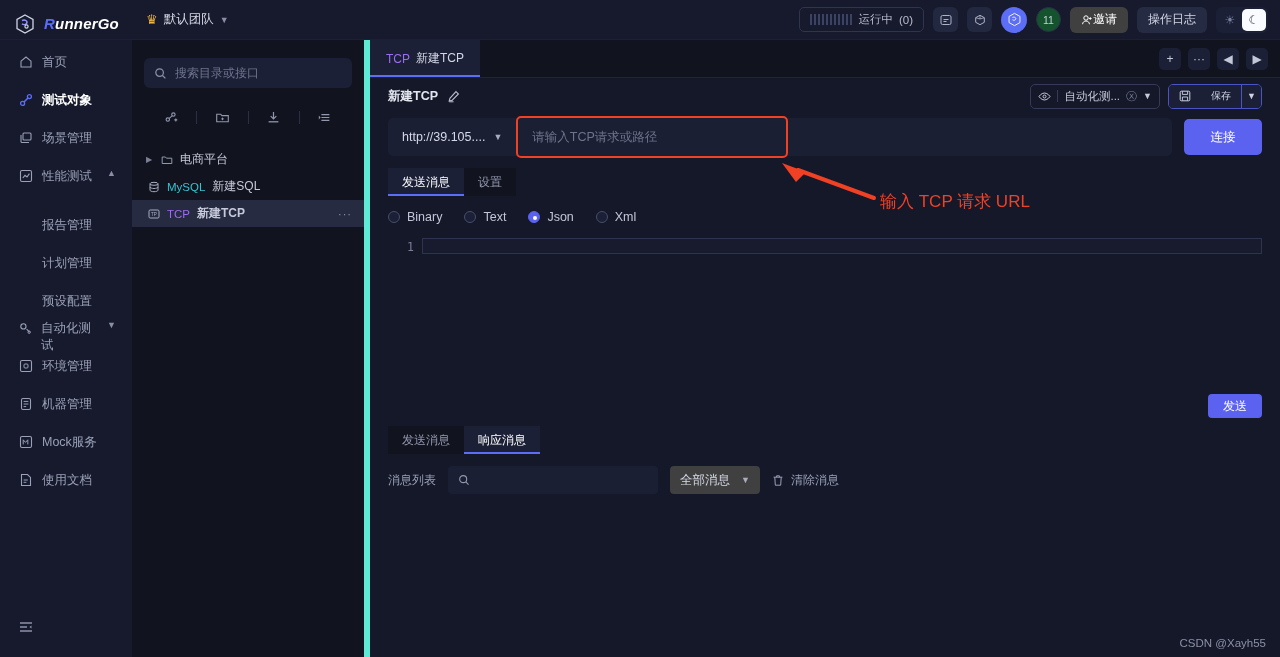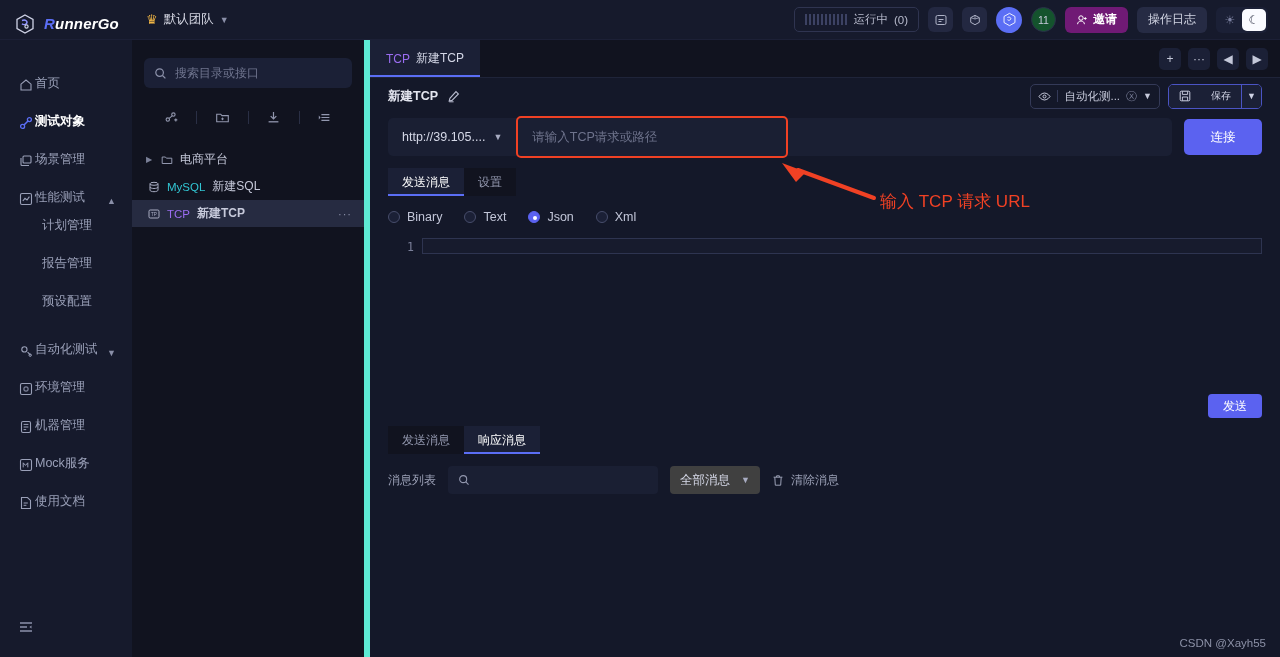--- a/index.html
+++ b/index.html
@@ -40,43 +40,43 @@
   .avatar {
     width: 26px; height: 26px; border-radius: 50%; background: #5b6ef5;
     display: flex; align-items: center; justify-content: center;
   }
   .badge-11 {
     width: 25px; height: 25px; border-radius: 50%; background: #14532d;
     border: 1px solid #2a2f49;
     display: flex; align-items: center; justify-content: center; font-size: 10.5px; color: #c7cadb;
   }
   .btn-invite {
-    height: 26px; padding: 0 11px; border-radius: 6px; background: #701a75; color: #fff;
-    display: flex; align-items: center; gap: 5px; font-size: 12px; font-weight: bold;
+    height: 26px; padding: 0 11px; border-radius: 6px; background: #404040; color: #fff;
+    display: flex; align-items: center; font-size: 12px;
   }
   .btn-log {
     height: 26px; padding: 0 11px; border-radius: 6px; background: #262b44; color: #d3d6e4;
     display: flex; align-items: center; font-size: 12px;
   }
   .theme-toggle {
     height: 26px; display: flex; align-items: center; background: #1b2036; border-radius: 6px; padding: 2px;
   }
   .theme-toggle .sun { width: 24px; text-align: center; color: #7b80a0; font-size: 12px; }
   .theme-toggle .moon {
     width: 24px; height: 22px; border-radius: 5px; background: #fafbff; color: #1d2136;
     display:flex; align-items:center; justify-content:center; font-size: 12px;
   }
 
   
   .leftnav {
     position: absolute; left: 0; top: 40px; width: 132px; height: 617px;
     background: #161a2c; padding-top: 14px;
   }
   .nav-item {
-    height: 38px; display: flex; align-items: flex-end; gap: 2px; padding-left: 18px;
+    height: 38px; display: flex; align-items: flex-start; gap: 9px; padding-left: 18px;
     font-size: 12.5px; color: #9aa0b8;
   }
   .nav-item.active { color: #ffffff; font-weight: bold; }
   .nav-item .ico { width: 15px; height: 15px; display: flex; align-items: center; justify-content: center; }
   .nav-item .chev { margin-left: auto; margin-right: 16px; font-size: 9px; color: #7d melhores; }
   .nav-sub { height: 38px; display: flex; align-items: center; padding-left: 42px; font-size: 12.5px; color: #9aa0b8; }
   .nav-collapse {
     position: absolute; left: 18px; bottom: 22px; width: 16px; height: 16px; color: #8c91aa;
   }
 
@@ -342,22 +342,22 @@
     <div class="nav-item">
       <span class="ico">
         <svg width="14" height="14" viewBox="0 0 14 14">
             <rect x="1.5" y="1.5" width="11" height="11" rx="1.5" fill="none" stroke="#9aa0b8" stroke-width="1.1"></rect>
             <path d="M3.8 9 L6 6.3 L8 8 L10.4 4.6" fill="none" stroke="#9aa0b8" stroke-width="1.1"></path>
           </svg>
       </span>
       <span>性能测试</span>
       <span class="chev" style="margin-left:auto;margin-right:16px;font-size:9px;color:#8a8fa8;">▲</span>
     </div>
+    <div class="nav-sub">报告管理</div>
     <div class="nav-sub">计划管理</div>
-    <div class="nav-sub">报告管理</div>
     <div class="nav-sub">预设配置</div>
 
     <div class="nav-item">
       <span class="ico">
         <svg width="14" height="14" viewBox="0 0 14 14">
             <circle cx="5.4" cy="5.4" r="2.6" fill="none" stroke="#9aa0b8" stroke-width="1.1"></circle>
             <path d="M8.6 8.2 l3 3" stroke="#9aa0b8" stroke-width="1.2"></path>
             <circle cx="11.2" cy="11.2" r="1.2" fill="none" stroke="#9aa0b8" stroke-width="1"></circle>
           </svg>
       </span>

